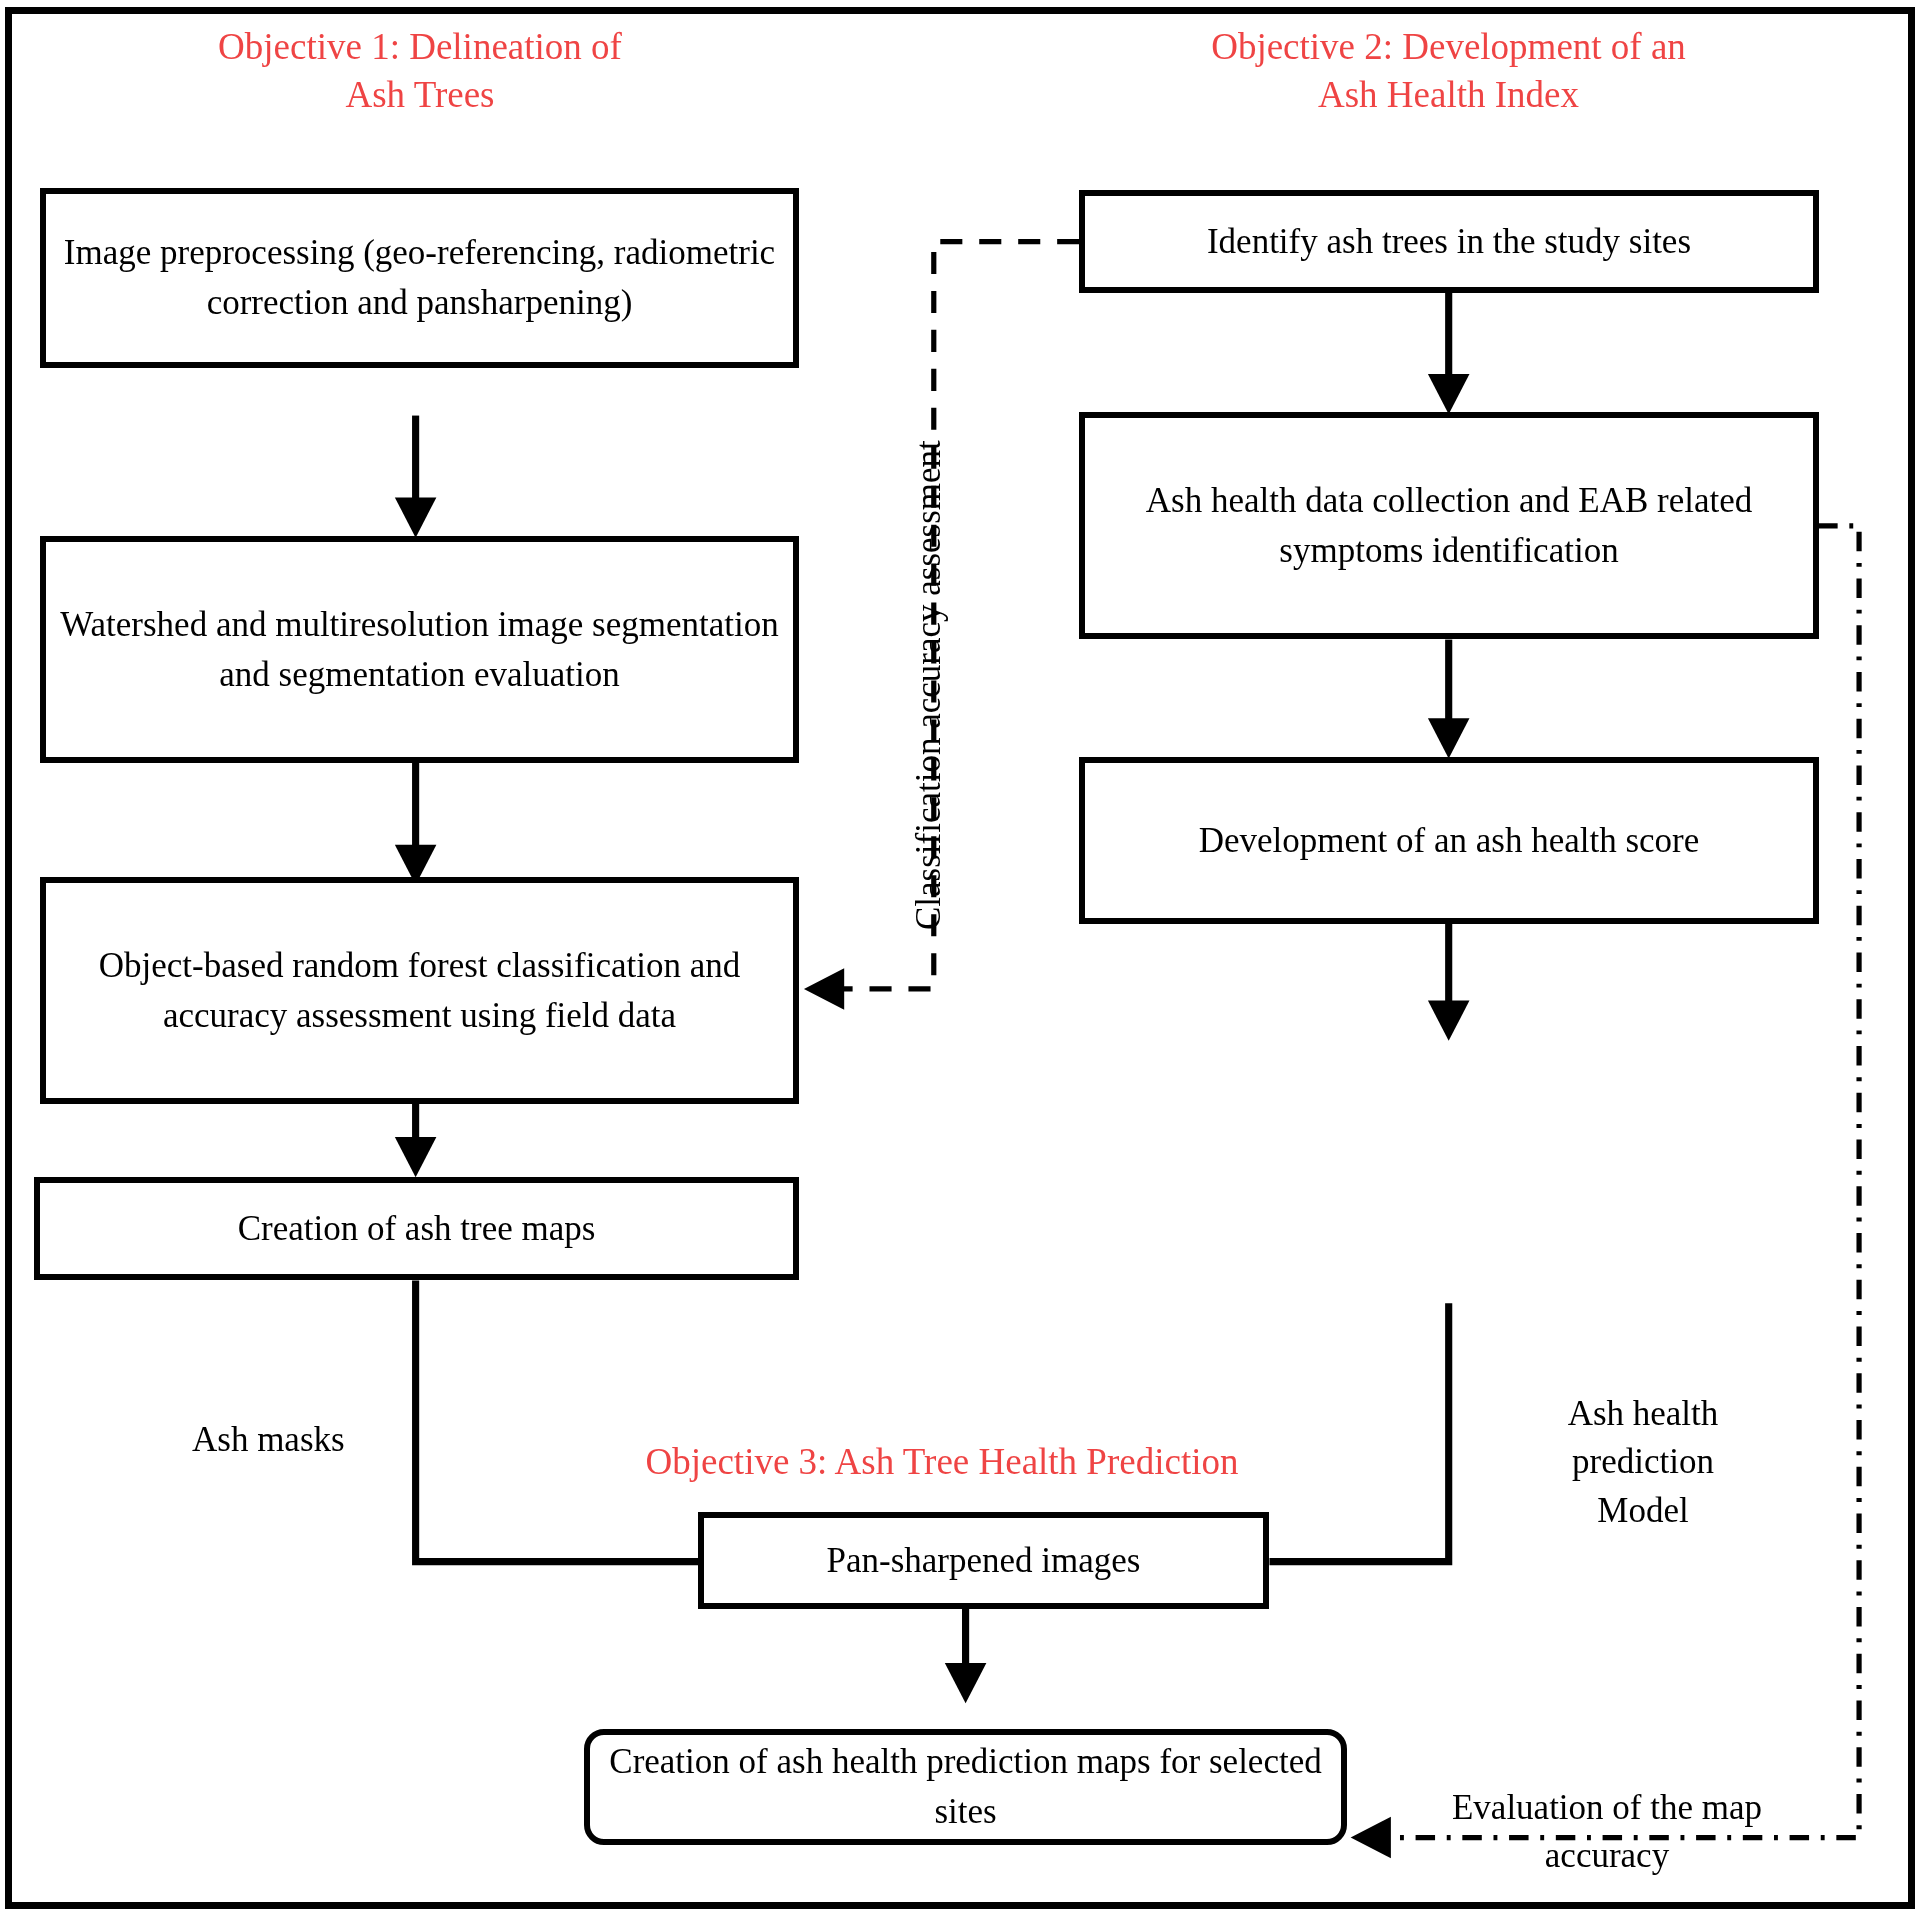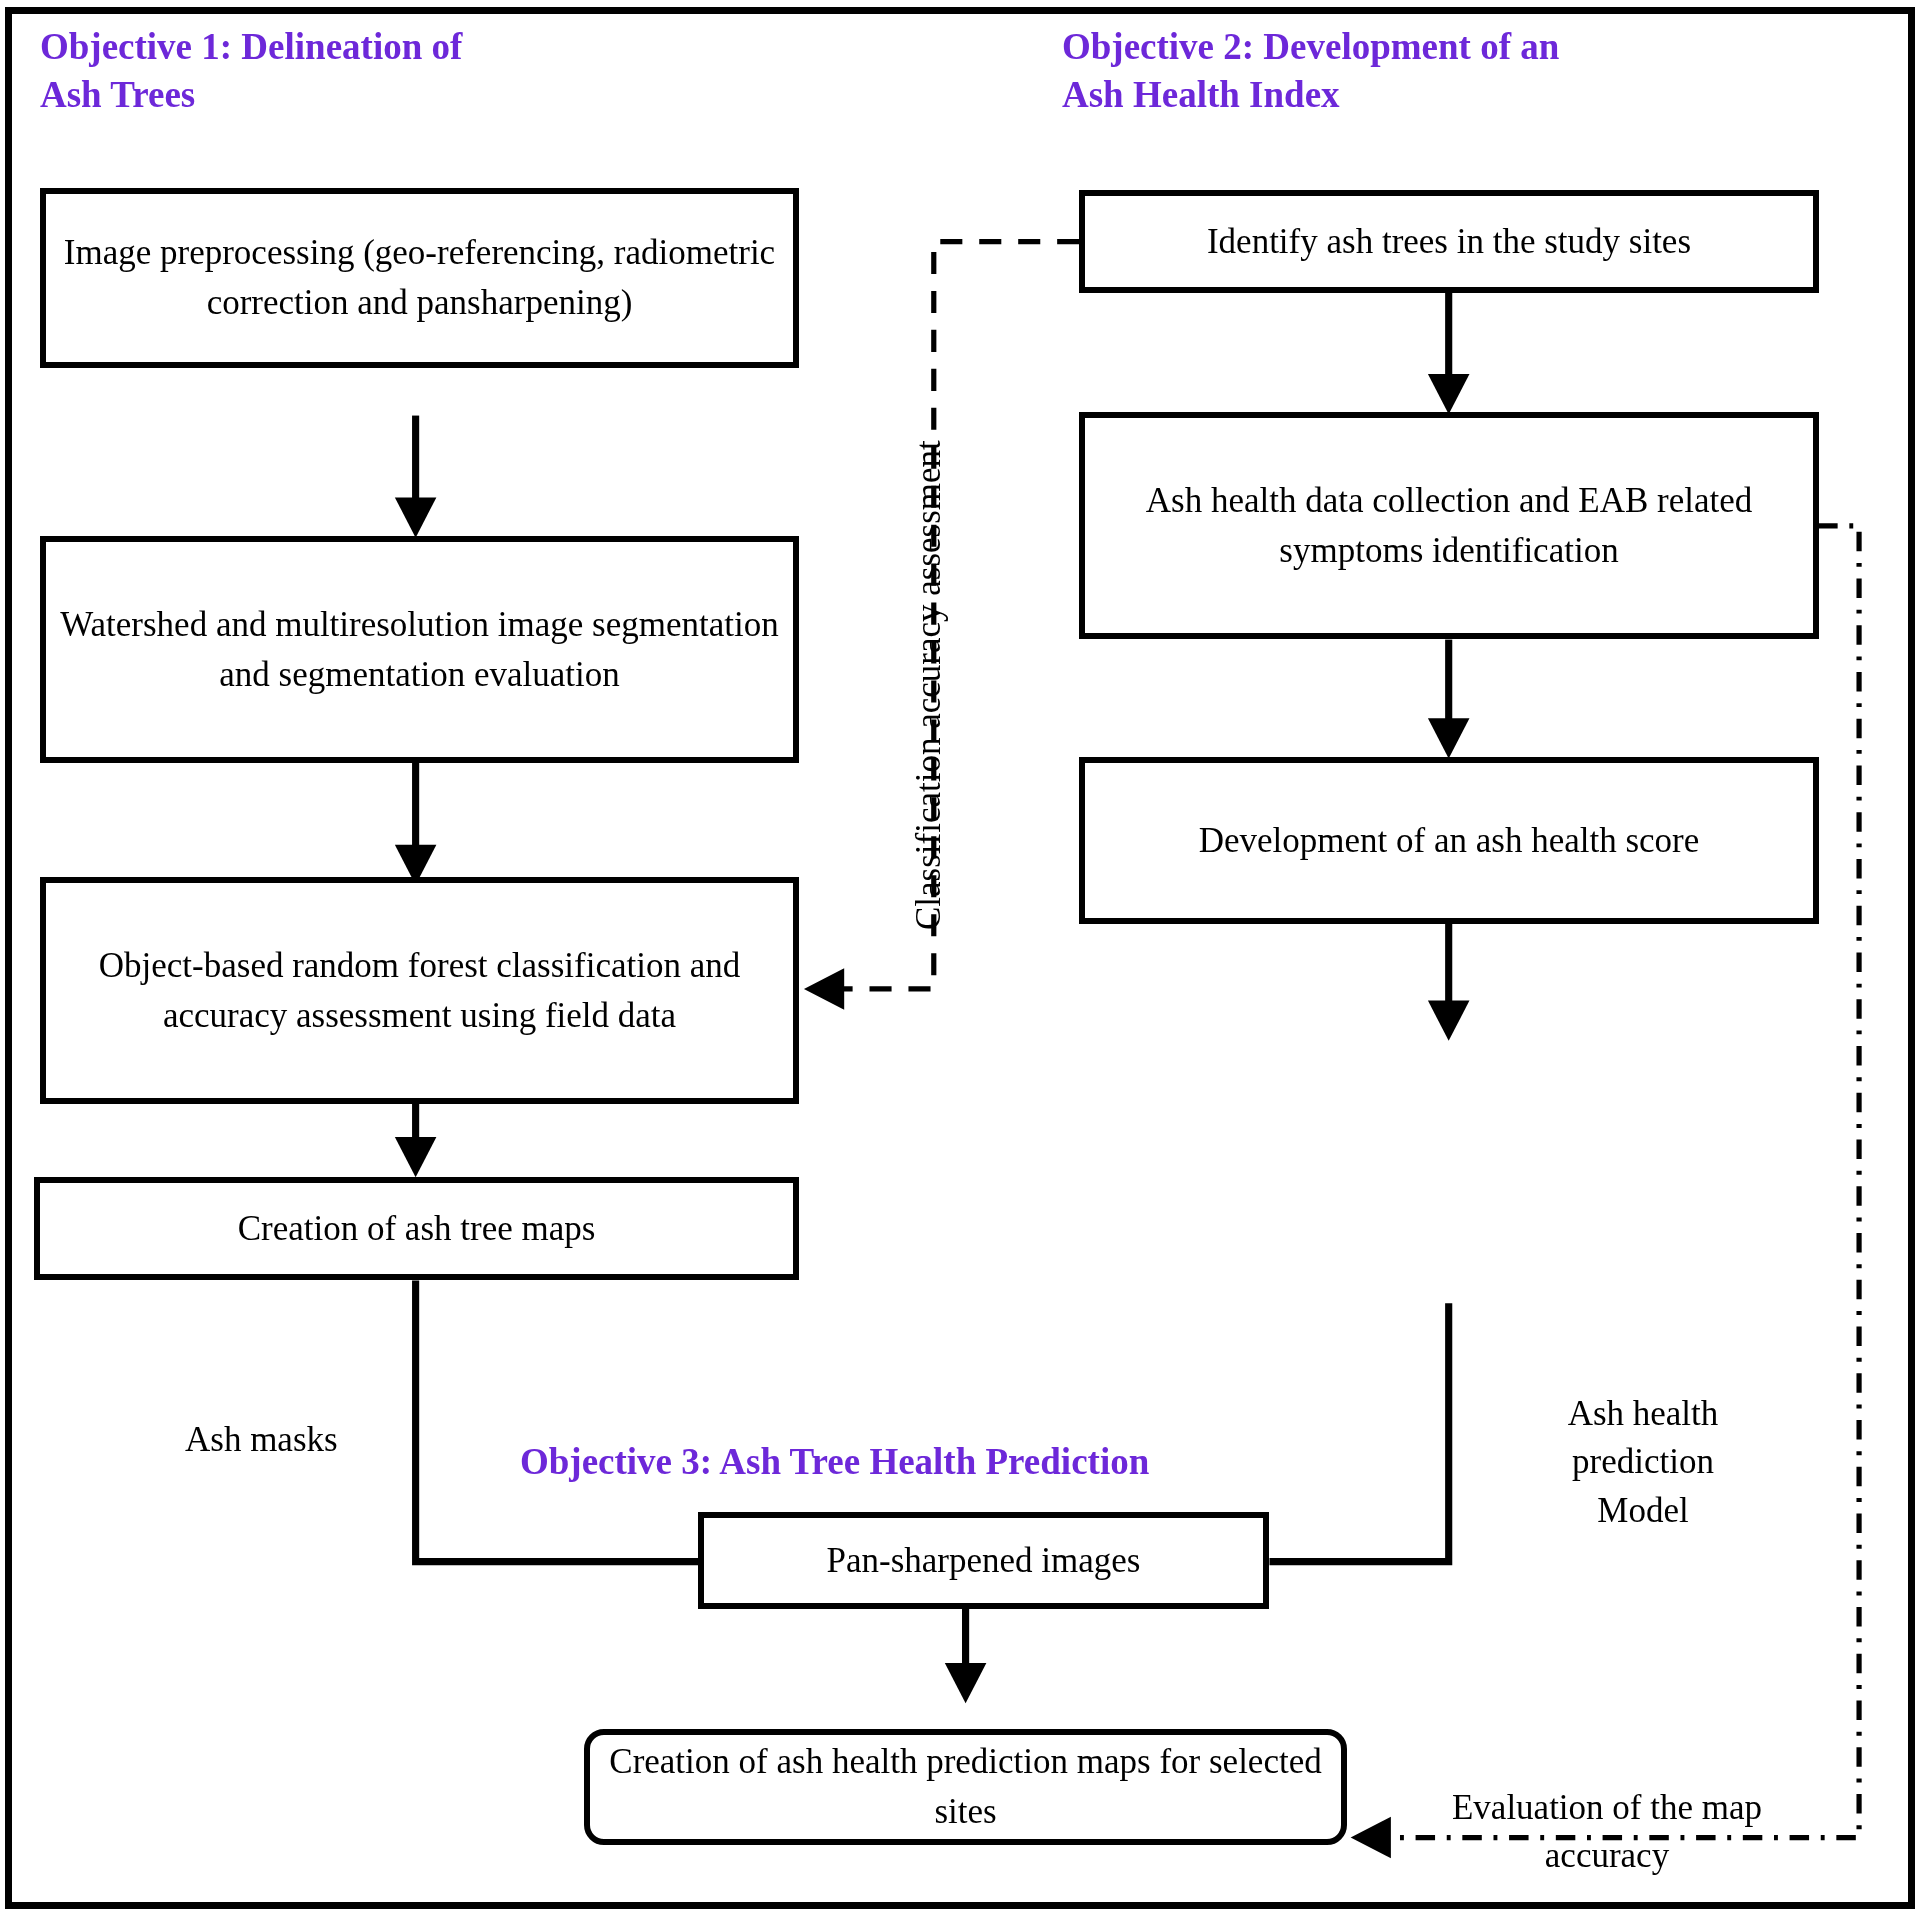--- a/index.html
+++ b/index.html
@@ -14,25 +14,25 @@
   
   #frame{
     position:absolute;
     left:5.2px; top:6.5px;
     width:1910px; height:1902px;
     border:7.1px solid #000;
     box-sizing:border-box;
   }
   .hdr{
     position:absolute;
-    font-weight:bold;
+    font-weight:normal;
     font-size:37px;
     line-height:1.30;
-    text-align:left;
-    color:#6d28d9;
+    text-align:center;
+    color:#ef4444;
     letter-spacing:0px;
   }
   .node{
     position:absolute;
     border:6.5px solid #000;
     background:#fff;
     box-sizing:border-box;
     display:flex;
     align-items:center;
     justify-content:center;
@@ -42,21 +42,21 @@
     line-height:1.42;
     padding:3.9px 9px;
   }
   .lbl{
     position:absolute;
     font-size:35px;
     line-height:1.38;
     color:#000;
     text-align:center;
   }
-  .lbl.left{text-align:left;}
+  .lbl.left{text-align:left;margin-left:7px;}
   .vlbl{
     position:absolute;
     font-size:35px;
     color:#000;
     white-space:nowrap;
     transform-origin: 0 0;
     transform: rotate(-90deg);
   }
   svg.wires{
     position:absolute;

